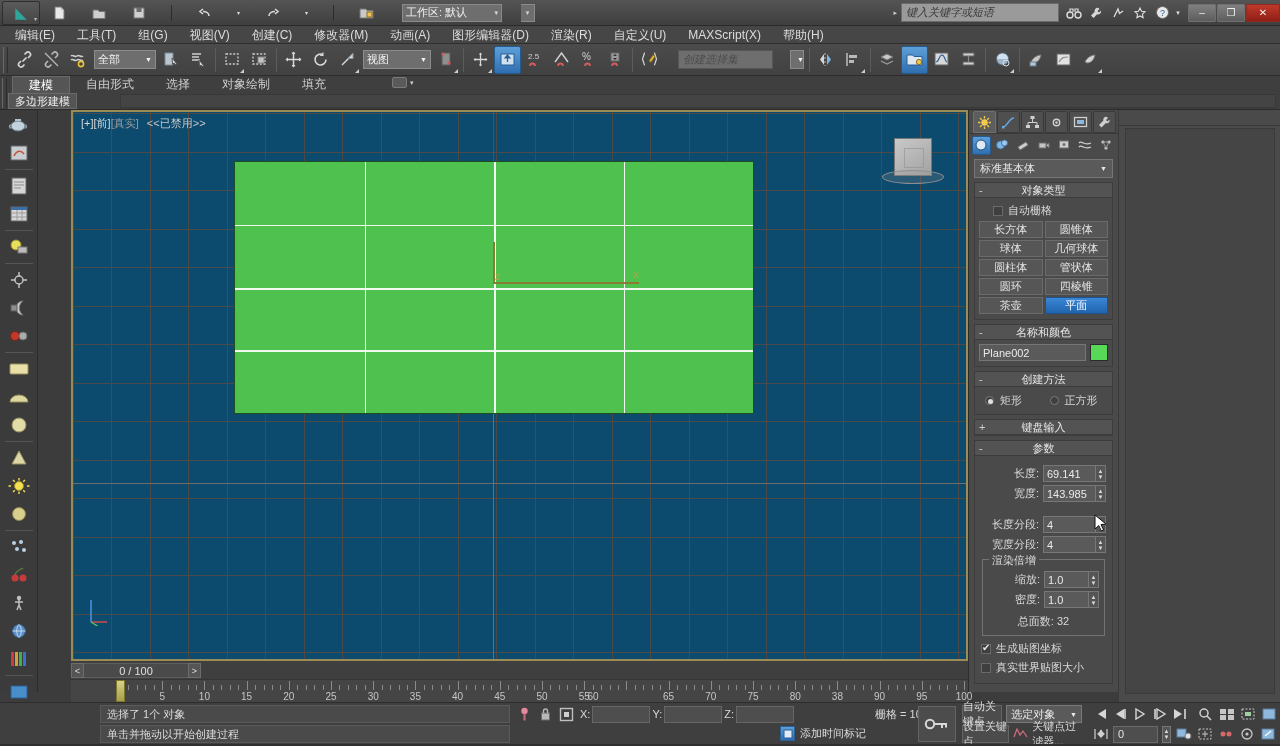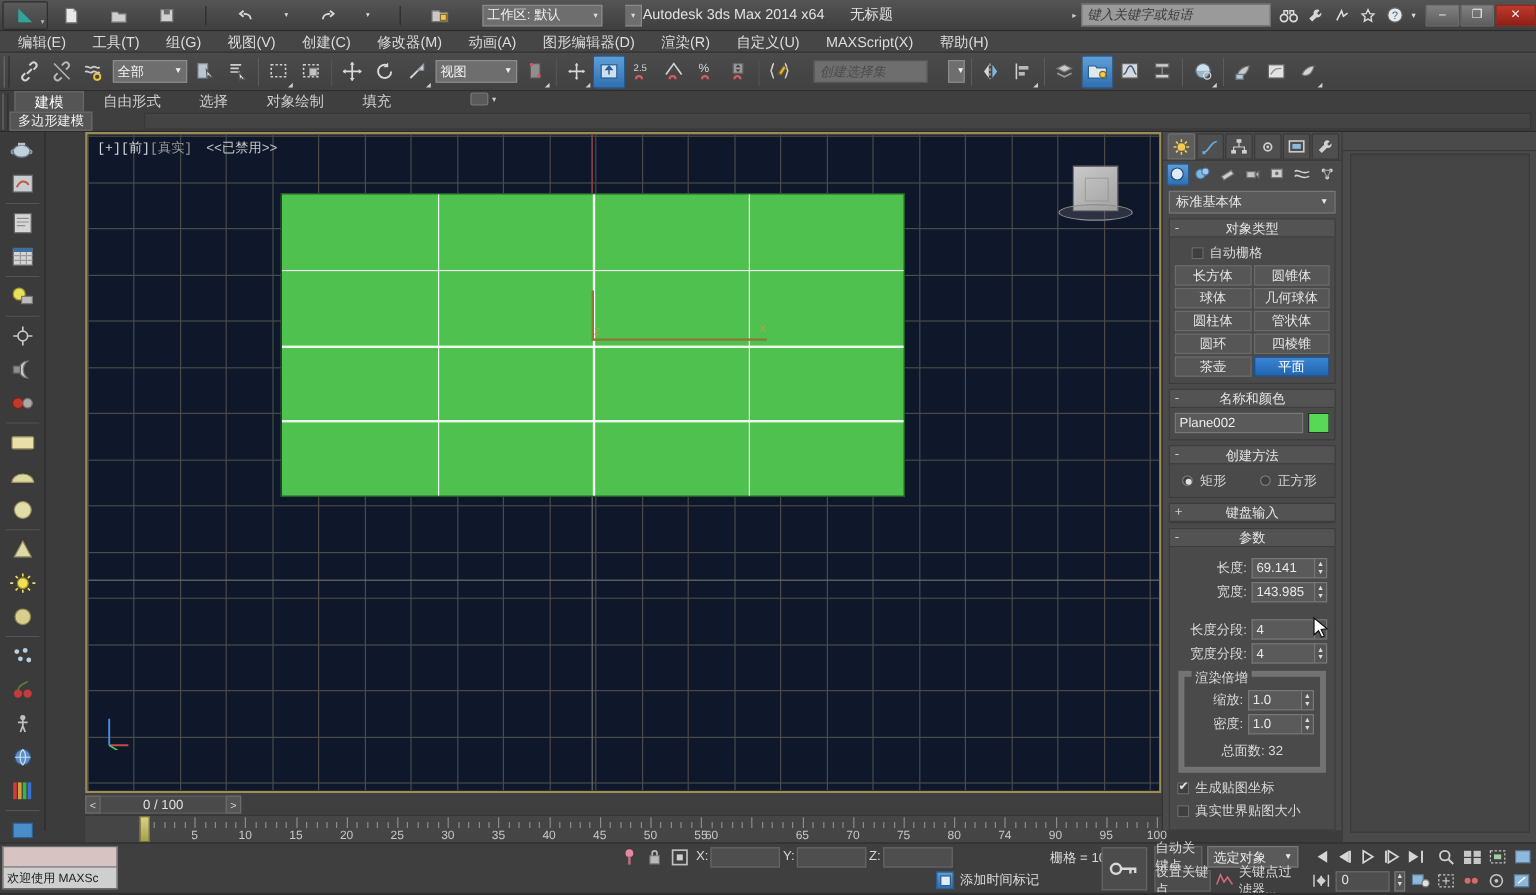--- a/index.html
+++ b/index.html
@@ -109,21 +109,21 @@
     background:#3b3b3b; border-right:1px solid #2c2c2c; }
   .ltool { width:34px; height:26px; margin:2px auto 0; display:flex; align-items:center;
     justify-content:center; border:1px solid transparent; border-radius:2px; }
   .lsep { width:28px; height:1px; background:#2c2c2c; margin:3px auto; border-bottom:1px solid #555; }
 
   
   .viewportframe {
     position:absolute; left:71px; top:110px; width:897px; height:551px;
     border:2px solid #9a8c55; background:#3c3c3c; overflow:hidden;
   }
-  .viewport { position:absolute; inset:0; background:#0f172a; overflow:hidden;font-family:Liberation Mono, monospace; }
+  .viewport { position:absolute; inset:0; background:#0c4a6e; overflow:hidden; }
   .vplabel { position:absolute; left:8px; top:4px; font-size:11px; color:#c8c8c8; z-index:6; }
   .vplabel .b1 { color:#d8d8d8; }
   .vplabel .dis { color:#9a9a9a; }
   .gridline { position:absolute; background:#4a4a4a; }
   .axisv { position:absolute; width:1px; top:0; bottom:0; background:#6d6d6d; }
   .axish { position:absolute; height:1px; left:0; right:0; background:#6d6d6d; }
 
   .plane { position:absolute; background:#4ec14e; border:1px solid #1e4d1e; }
   .pseg { position:absolute; background:#ffffff; opacity:.92; }
   .psego { position:absolute; background:#2c5c2c; opacity:.55; }
@@ -179,21 +179,21 @@
     background:#e0e0e0; border-radius:50%; }
   .prow { display:flex; align-items:center; justify-content:flex-end; gap:4px; margin:3px 2px; font-size:11px; color:#d9d9d9; }
   .plabel { text-align:right; }
   .spin { display:flex; align-items:stretch; }
   .spinval { width:52px; height:17px; background:#5a5a5a; border:1px solid #777;
     border-right:none; font-size:11px; color:#eaeaea; padding:0 3px;
     display:flex; align-items:center; }
   .spinbtns { width:11px; height:17px; background:#555; border:1px solid #777;
     display:flex; flex-direction:column; align-items:center; justify-content:center;
     font-size:6px; line-height:6px; color:#dcdcdc; }
-  .group { border:5px solid #737373; margin:6px 3px 4px; padding:8px 3px 5px; position:relative; }
+  .group { border:1px solid #737373; margin:6px 3px 4px; padding:8px 3px 5px; position:relative; }
   .grouptitle { position:absolute; top:-7px; left:6px; background:#4a4a4a; padding:0 3px;
     font-size:11px; color:#dcdcdc; }
   .totrow { text-align:center; font-size:11px; color:#d9d9d9; padding:3px 0 1px; }
   .cursor { position:absolute; z-index:30; pointer-events:none; }
 
   
   .trackarea { position:absolute; left:71px; top:661px; width:897px; height:41px; background:#3f3f3f; }
   .framefield { position:absolute; left:0; top:2px; width:130px; height:15px;
     display:flex; align-items:center; }
   .ffarrow { width:13px; height:15px; background:#555; border:1px solid #6d6d6d;
@@ -301,24 +301,20 @@
             <rect x="8" y="6" width="5" height="5" fill="#efc45a" stroke="#8a6c1d"></rect>
           </svg>
       </div>
       <div class="wsbox">
         <span>工作区: 默认</span>
         <span class="wsarrow">▾</span>
       </div>
       <div class="wsdrop">▾</div>
     </div>
 
-    <div class="apptitle">
-      <span>Autodesk 3ds Max  2014 x64</span>
-      <span class="doc">无标题</span>
-    </div>
 
     <div class="rightzone">
       <div class="searchwrap">
         <span class="tri">▸</span>
         <div class="searchbox">键入关键字或短语</div>
       </div>
       <div class="ricon">
         <svg width="16" height="14" viewBox="0 0 16 14">
             <circle cx="4" cy="9" r="3" fill="none" stroke="#ddd" stroke-width="1.4"></circle>
             <circle cx="12" cy="9" r="3" fill="none" stroke="#ddd" stroke-width="1.4"></circle>
@@ -1189,34 +1185,34 @@
         <div class="ticklabel" style="left:344.4px">35</div>
         <div class="ticklabel" style="left:386.6px">40</div>
         <div class="ticklabel" style="left:428.8px">45</div>
         <div class="ticklabel" style="left:471.0px">50</div>
         <div class="ticklabel" style="left:513.2px">55</div>
         <div class="ticklabel" style="left:522px">60</div>
         <div class="ticklabel" style="left:597.6px">65</div>
         <div class="ticklabel" style="left:639.8px">70</div>
         <div class="ticklabel" style="left:682.0px">75</div>
         <div class="ticklabel" style="left:724.2px">80</div>
-        <div class="ticklabel" style="left:766.4px">74</div>
+        <div class="ticklabel" style="left:766.4px">38</div>
         <div class="ticklabel" style="left:808.6px">90</div>
         <div class="ticklabel" style="left:850.8px">95</div>
         <div class="ticklabel" style="left:893.0px">100</div>
       </div>
     <div class="playhead"></div>
   </div>
 
   <div class="bottombar">
-    <div class="mxlistener">
-      <div class="mxpink"></div>
-      <div class="mxwhite">欢迎使用 MAXSc</div>
-    </div>
-
+
+    <div class="statusfields">
+      <div class="statline">选择了 1个 对象</div>
+      <div class="statline second">单击并拖动以开始创建过程</div>
+    </div>
 
     <div class="coordzone">
       <div class="cbtn">
         <svg width="15" height="16" viewBox="0 0 15 16">
             <circle cx="7.5" cy="5" r="3.2" fill="#e48aa0"></circle>
             <rect x="6.5" y="7.5" width="2" height="7" fill="#c96b83"></rect>
           </svg>
       </div>
       <div class="cbtn">
         <svg width="13" height="15" viewBox="0 0 13 15">

